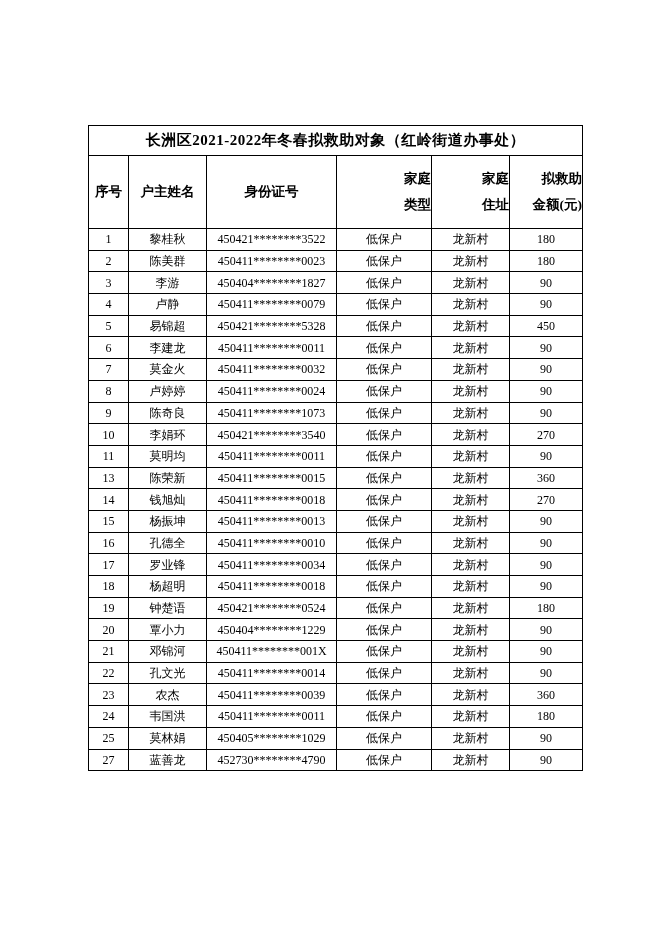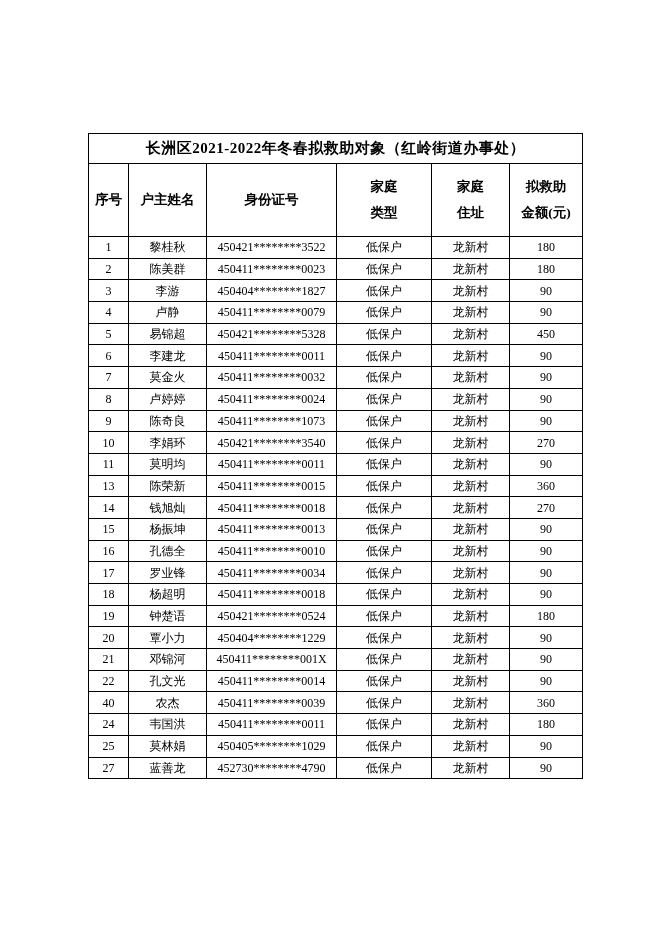--- a/index.html
+++ b/index.html
@@ -10,21 +10,21 @@
   body {
     position: relative;
     width: 662px;
     height: 936px;
     font-family: "Liberation Serif", "DejaVu Serif", serif;
     color: #000000;
   }
   .doc-table {
     position: absolute;
     left: 88px;
-    top: 133px;
+    top: 125px;
     width: 494px;
     border-collapse: collapse;
     table-layout: fixed;
   }
   .doc-table th,
   .doc-table td {
     border: 1px solid #000000;
     text-align: center;
     vertical-align: middle;
     padding: 0;
@@ -39,21 +39,21 @@
   }
   .header-row th {
     height: 72px;
     font-size: 13.5px;
     font-weight: bold;
   }
   .hdr-stack {
     display: flex;
     flex-direction: column;
     justify-content: space-evenly;
-    align-items: center;
+    align-items: flex-end;
     height: 64px;
   }
   .hdr-stack span {
     display: block;
     line-height: 1;
   }
   .doc-table tbody td {
     height: 20.7px;
     font-size: 12px;
     line-height: 1;
@@ -262,21 +262,21 @@
       </tr>
       <tr>
         <td>22</td>
         <td>孔文光</td>
         <td>450411********0014</td>
         <td>低保户</td>
         <td>龙新村</td>
         <td>90</td>
       </tr>
       <tr>
-        <td>40</td>
+        <td>23</td>
         <td>农杰</td>
         <td>450411********0039</td>
         <td>低保户</td>
         <td>龙新村</td>
         <td>360</td>
       </tr>
       <tr>
         <td>24</td>
         <td>韦国洪</td>
         <td>450411********0011</td>

